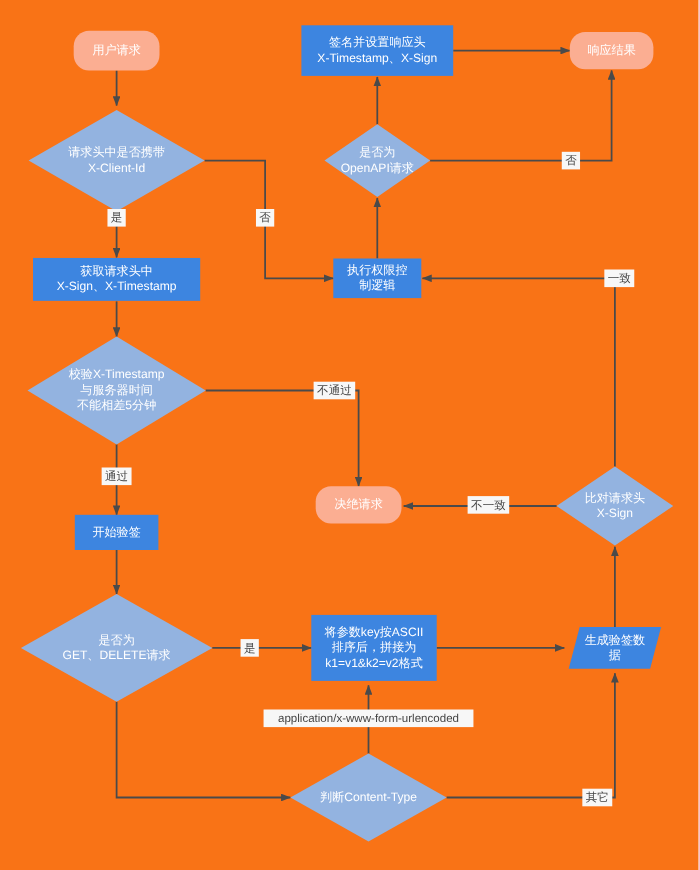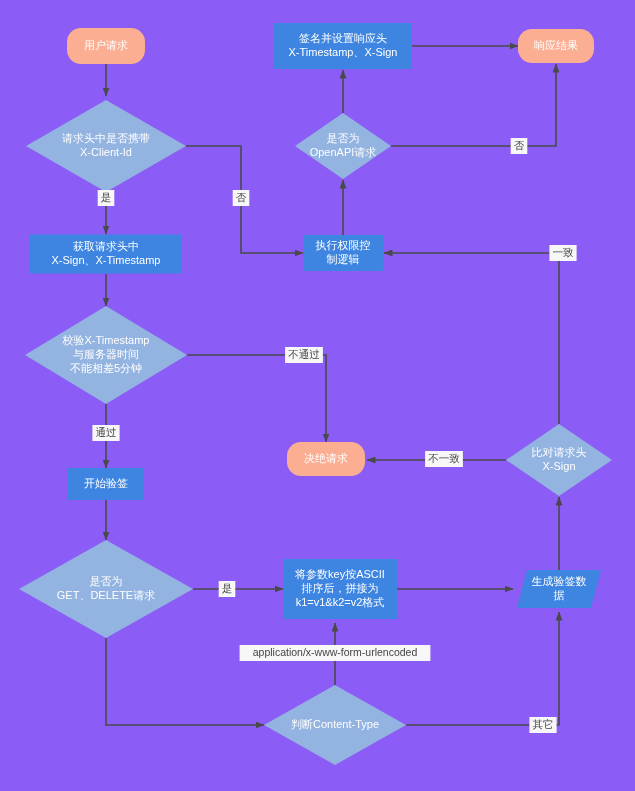--- a/index.html
+++ b/index.html
@@ -10,21 +10,21 @@
   body {
     width: 635px;
     height: 791px;
     font-family: "Liberation Sans", "DejaVu Sans", sans-serif;
     overflow: hidden;
   }
   #canvas {
     position: relative;
     width: 635px;
     height: 791px;
-    background: #8b5cf6;
+    background: #f97316;
   }
   svg.diagram {
     position: absolute;
     top: 0; left: 0;
     width: 635px;
     height: 791px;
   }
   .node-text {
     fill: #ffffff;
     font-size: 11px;

